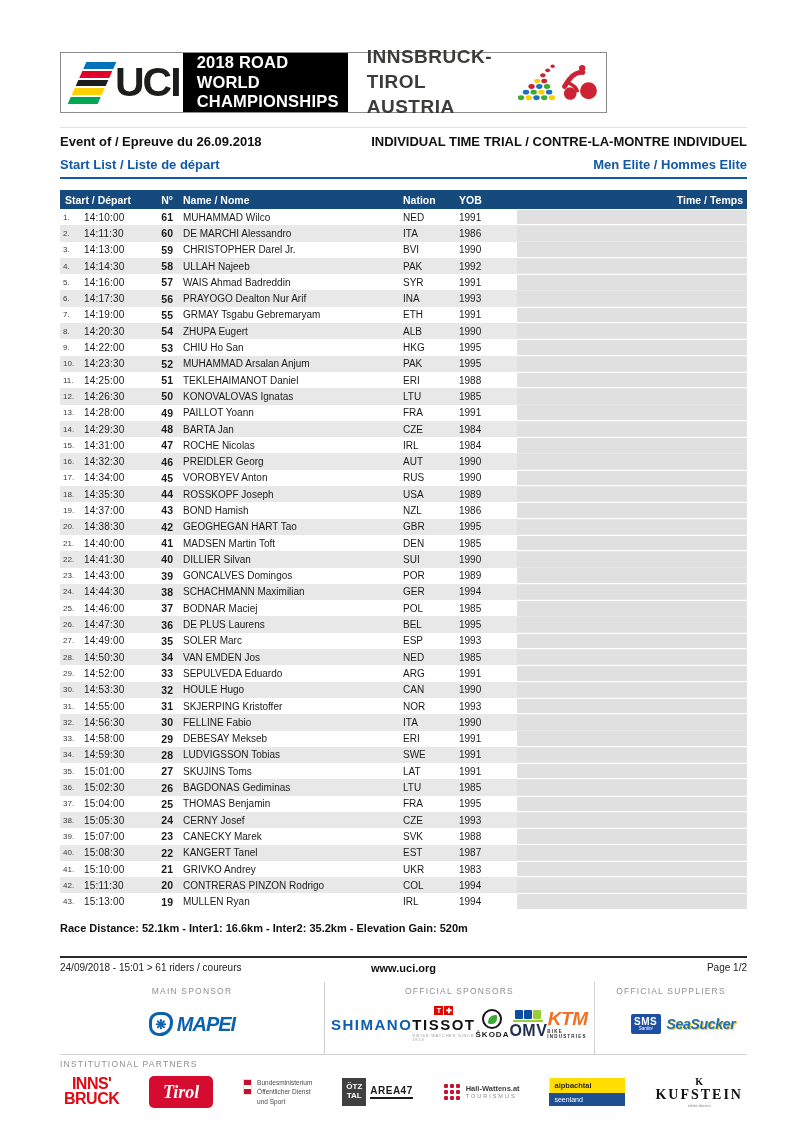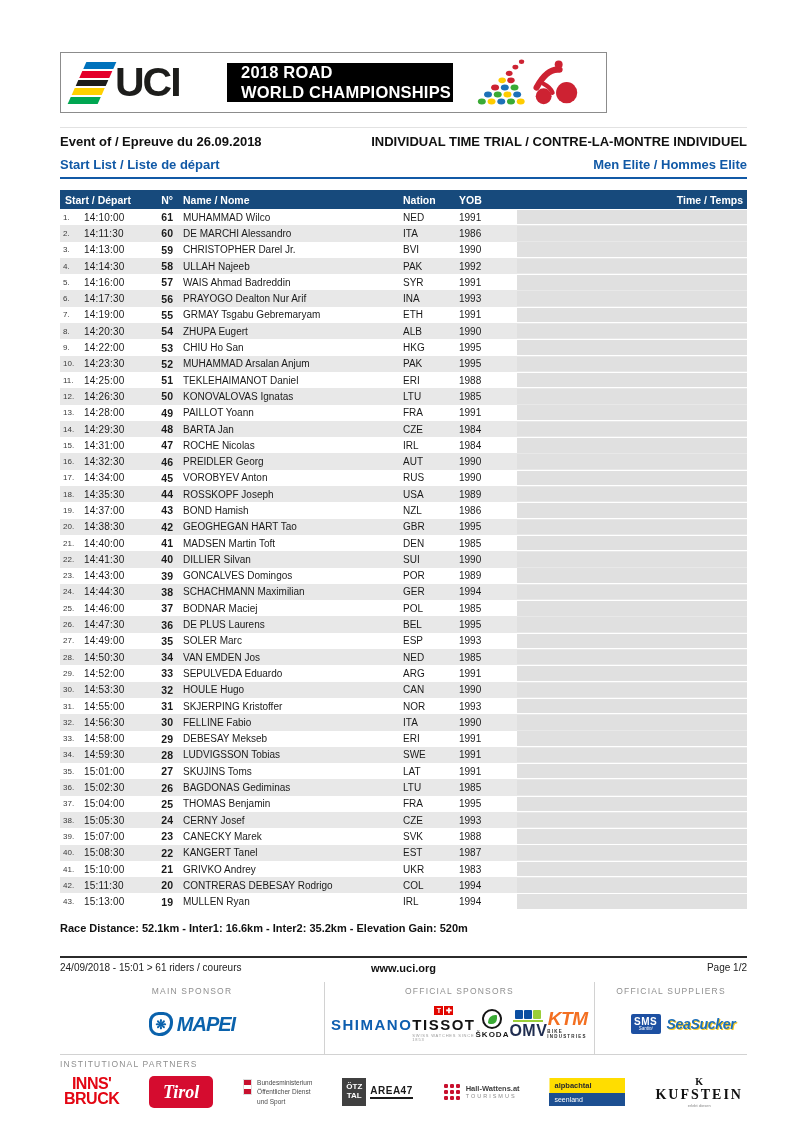--- a/index.html
+++ b/index.html
@@ -139,20 +139,24 @@
       <div>2018 ROAD</div>
       <div>WORLD CHAMPIONSHIPS</div>
     </div>
     <div class="rainbow-bar">
       <span style="background:#0072bc"></span>
         <span style="background:#e2007a"></span>
       <span style="background:#ffd100"></span>
         <span style="background:#00a651"></span>
     </div>
     <div class="location-block">
+      <div class="location-text">
+        <div>INNSBRUCK-TIROL</div>
+        <div>AUSTRIA</div>
+      </div>
       <svg width="106" height="52" viewBox="0 0 120 58">
         <g>
           <ellipse cx="10" cy="50" rx="4.5" ry="3.4" fill="#3aaa35"></ellipse>
             <ellipse cx="21" cy="50" rx="4.5" ry="3.4" fill="#ffcc00"></ellipse>
           <ellipse cx="32" cy="50" rx="4.5" ry="3.4" fill="#1d71b8"></ellipse>
             <ellipse cx="43" cy="50" rx="4.5" ry="3.4" fill="#3aaa35"></ellipse>
           <ellipse cx="54" cy="50" rx="4.5" ry="3.4" fill="#ffcc00"></ellipse>
           <ellipse cx="17" cy="42" rx="4.5" ry="3.4" fill="#1d71b8"></ellipse>
             <ellipse cx="28" cy="42" rx="4.5" ry="3.4" fill="#3aaa35"></ellipse>
           <ellipse cx="39" cy="42" rx="4.5" ry="3.4" fill="#ffcc00"></ellipse>
@@ -686,21 +690,21 @@
       <div class="c-yob">1983</div>
       <div class="c-time">
             <div class="timebox"></div>
           </div>
     </div>
 
     <div class="trow alt">
       <div class="c-seq">42.</div>
       <div class="c-start">15:11:30</div>
       <div class="c-num">20</div>
-      <div class="c-name">CONTRERAS DEBESAY Rodrigo</div>
+      <div class="c-name">CONTRERAS PINZON Rodrigo</div>
       <div class="c-nation">COL</div>
       <div class="c-yob">1994</div>
       <div class="c-time">
             <div class="timebox"></div>
           </div>
     </div>
 
     <div class="trow">
       <div class="c-seq">43.</div>
       <div class="c-start">15:13:00</div>

